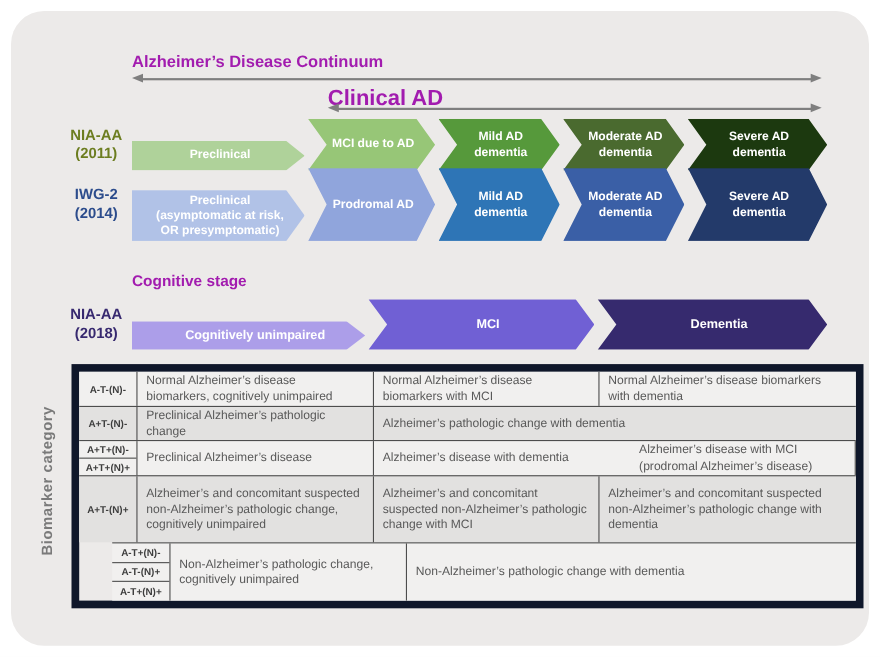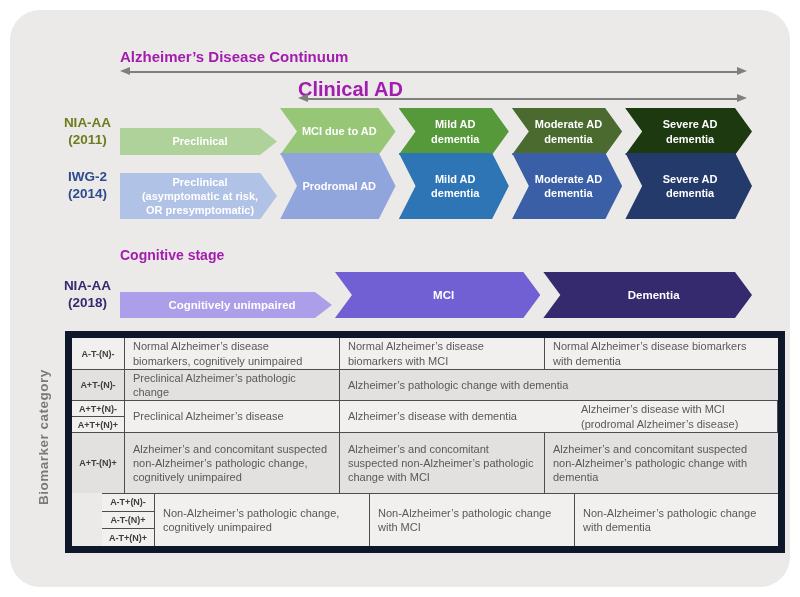--- a/index.html
+++ b/index.html
@@ -192,19 +192,18 @@
         <div class="tcell tc4">Alzheimer’s and concomitant suspected non-Alzheimer’s pathologic change with dementia</div>
       </div>
 
       <div class="trow light h53">
         <div class="tcode">
           <div class="code">A-T+(N)-</div>
           <div class="code">A-T-(N)+</div>
           <div class="code">A-T+(N)+</div>
         </div>
         <div class="tcell tc2">Non-Alzheimer’s pathologic change, cognitively unimpaired</div>
-        <div class="tcell tc3">Non-Alzheimer’s pathologic change with MCI</div>
         <div class="tcell tc4">Non-Alzheimer’s pathologic change with dementia</div>
       </div>
 
     </div>
   </div>
 </div>
 
 </body></html>

